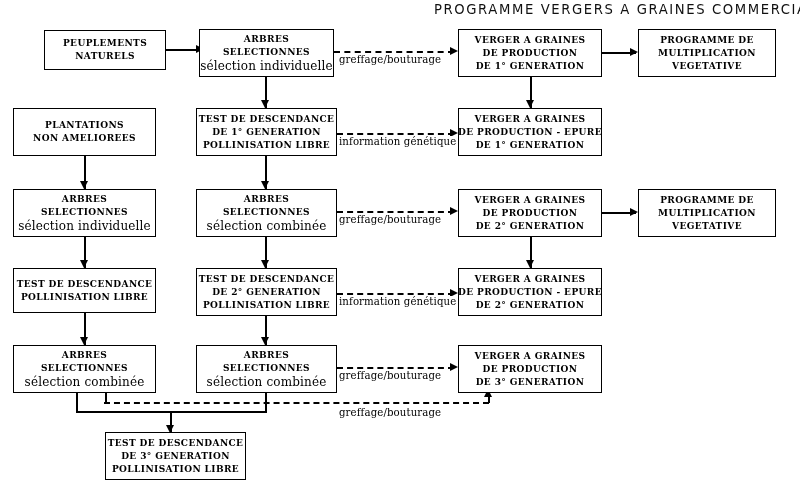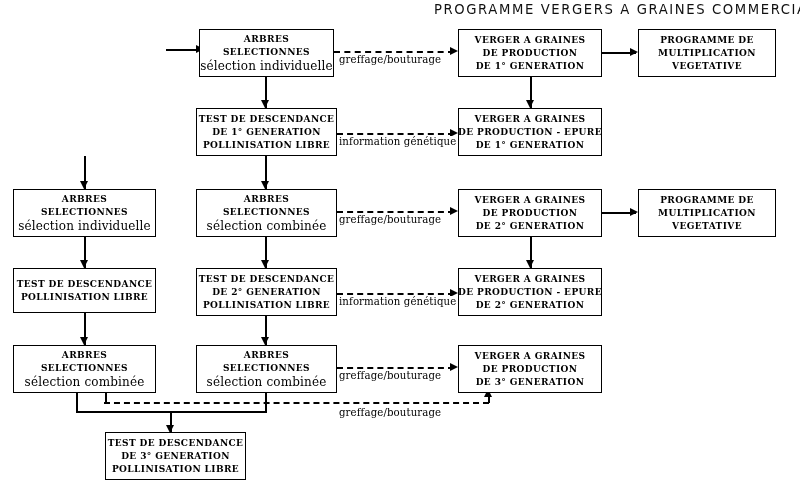--- a/index.html
+++ b/index.html
@@ -121,20 +121,24 @@
     z-index: 4;
   }
 </style>
 </head>
 <body>
 
 <div id="diagram">
 
   <div class="title" style="left:434px; top:2px;">PROGRAMME VERGERS A GRAINES COMMERCIAUX</div>
 
+  <div class="box" style="left:44px; top:30px; width:122px; height:40px;">
+    <div class="ln caps">PEUPLEMENTS</div>
+    <div class="ln caps">NATURELS</div>
+  </div>
 
   <div class="seg h" style="left:166px; top:49px; width:36px;"></div>
   <div class="arrow right" style="left:196px; top:45.2px;"></div>
 
   <div class="box" style="left:199px; top:29px; width:135px; height:48px;">
     <div class="ln caps">ARBRES</div>
     <div class="ln caps">SELECTIONNES</div>
     <div class="ln low">sélection individuelle</div>
   </div>
 
@@ -150,20 +154,24 @@
 
   <div class="seg h" style="left:602px; top:52px; width:34px;"></div>
   <div class="arrow right" style="left:630px; top:48.2px;"></div>
 
   <div class="box" style="left:638px; top:29px; width:138px; height:48px;">
     <div class="ln caps">PROGRAMME DE</div>
     <div class="ln caps">MULTIPLICATION</div>
     <div class="ln caps">VEGETATIVE</div>
   </div>
 
+  <div class="box" style="left:13px; top:108px; width:143px; height:48px;">
+    <div class="ln caps">PLANTATIONS</div>
+    <div class="ln caps">NON AMELIOREES</div>
+  </div>
 
   <div class="seg v" style="left:265px; top:77px; height:31px;"></div>
   <div class="arrow down" style="left:261.2px; top:100px;"></div>
 
   <div class="box" style="left:196px; top:108px; width:141px; height:48px;">
     <div class="ln caps">TEST DE DESCENDANCE</div>
     <div class="ln caps">DE 1° GENERATION</div>
     <div class="ln caps">POLLINISATION LIBRE</div>
   </div>
 

